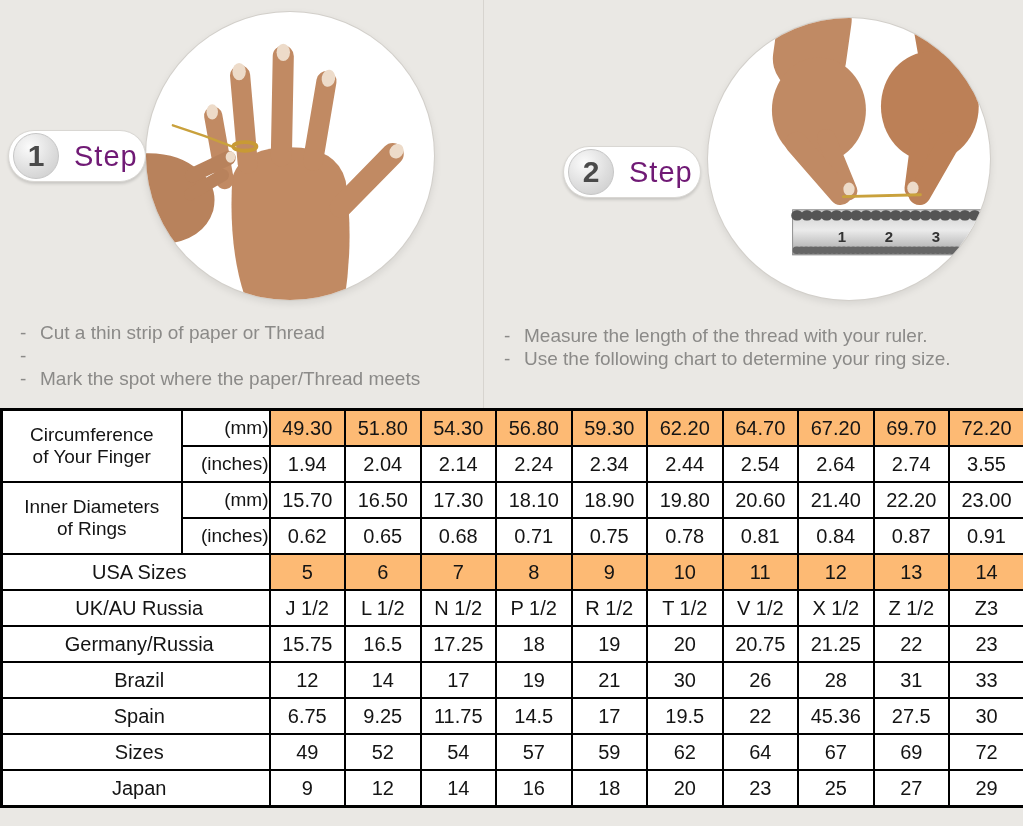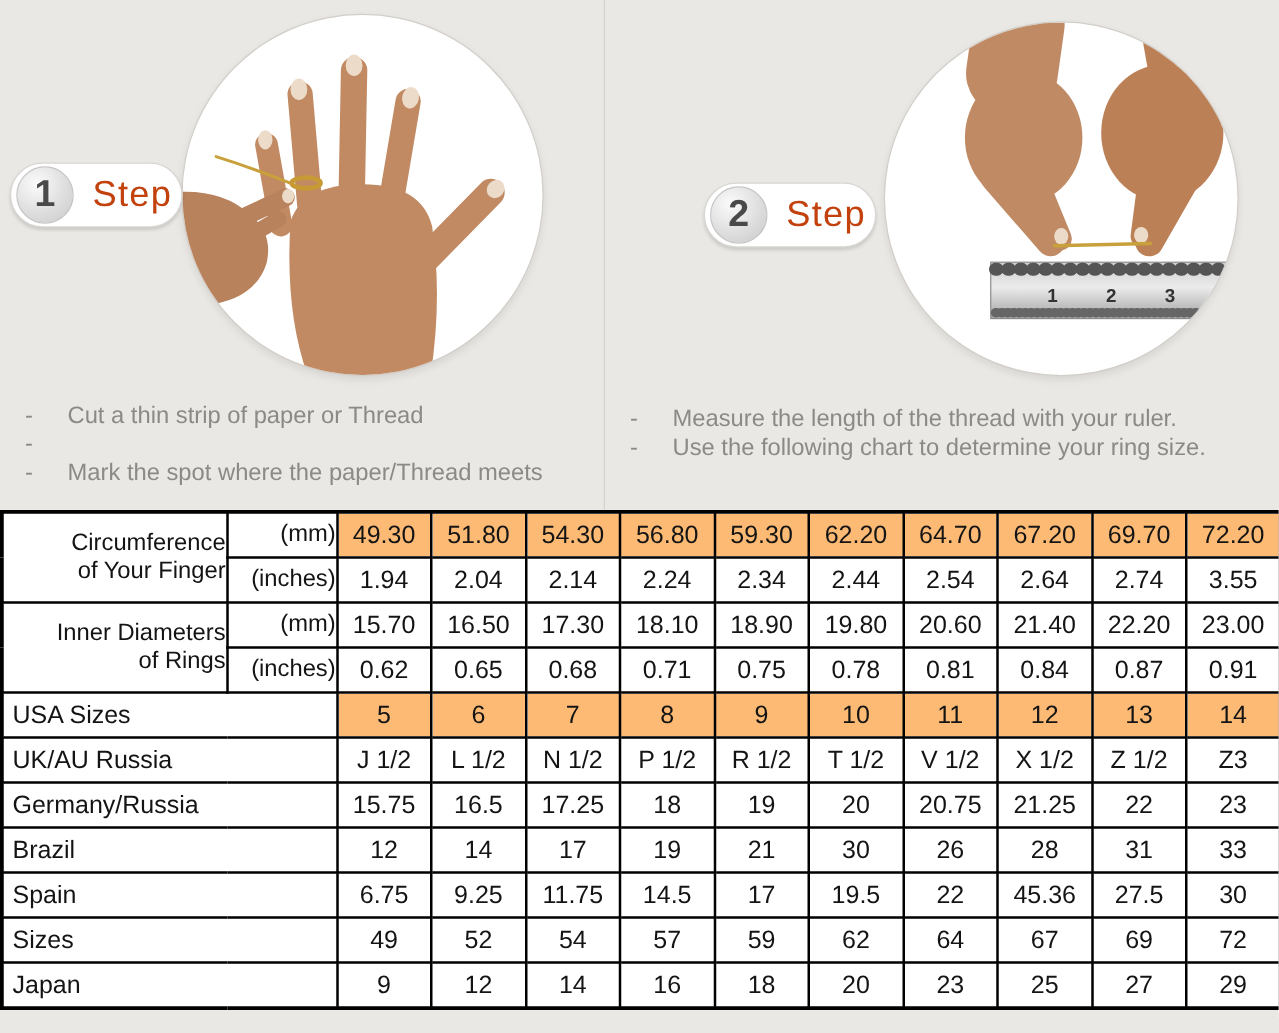--- a/index.html
+++ b/index.html
@@ -15,36 +15,36 @@
 
   .step-badge { position:absolute; height:52px; width:138px; background:#fff;
                 border:1px solid #d9d7d3; border-radius:28px; display:flex; align-items:center;
                 padding:0 0 0 4px; box-shadow:0 2px 3px rgba(0,0,0,0.14); box-sizing:border-box; }
   .badge1 { left:8px;   top:130px; }
   .badge2 { left:563px; top:146px; }
   .step-num-circle { width:44px; height:44px; border-radius:50%; flex:0 0 auto;
                      background:radial-gradient(circle at 35% 30%, #fbfbfb 0%, #dedede 55%, #c9c9c9 100%);
                      border:1px solid #c6c6c6; display:flex; align-items:center; justify-content:center;
                      font-size:30px; font-weight:bold; color:#4a4a4a; }
-  .step-label { margin-left:15px; font-size:29px; color:#c2410c; letter-spacing:1px; }
+  .step-label { margin-left:15px; font-size:29px; color:#701a75; letter-spacing:1px; }
 
   .instr { position:absolute; color:#8b8a88; font-size:19px; line-height:23px; }
   .instr1 { left:20px;  top:321px; }
   .instr2 { left:504px; top:324px; }
   .instr-line { display:flex; }
   .instr-line .dash { width:14px; flex:0 0 auto; }
-  .instr-line .itext { margin-left:20px; white-space:nowrap; }
+  .instr-line .itext { margin-left:6px; white-space:nowrap; }
 
   table.size-table { position:absolute; top:408px; left:0; width:1023px;
                      border-collapse:collapse; table-layout:fixed; background:#fff;
                      border:3px solid #000; }
   .size-table td { border:2px solid #000; font-size:20px; color:#141414; height:34px;
                    padding:0; white-space:nowrap; overflow:hidden; }
-  .size-table td.lbl        { text-align:left; padding-left:7px; }
-  .size-table td.lbl-center { text-align:right; font-size:19px; line-height:1.15; }
+  .size-table td.lbl        { text-align:center; padding-left:7px; }
+  .size-table td.lbl-center { text-align:center; font-size:19px; line-height:1.15; }
   .size-table td.unit       { text-align:right; padding-left:4px; font-size:19px; }
   .size-table td.val        { text-align:center; }
   .size-table td.shaded     { background:#fdba74; }
 </style>
 </head>
 <body>
 
 <div class="page">
 
   <div class="divider"></div>

